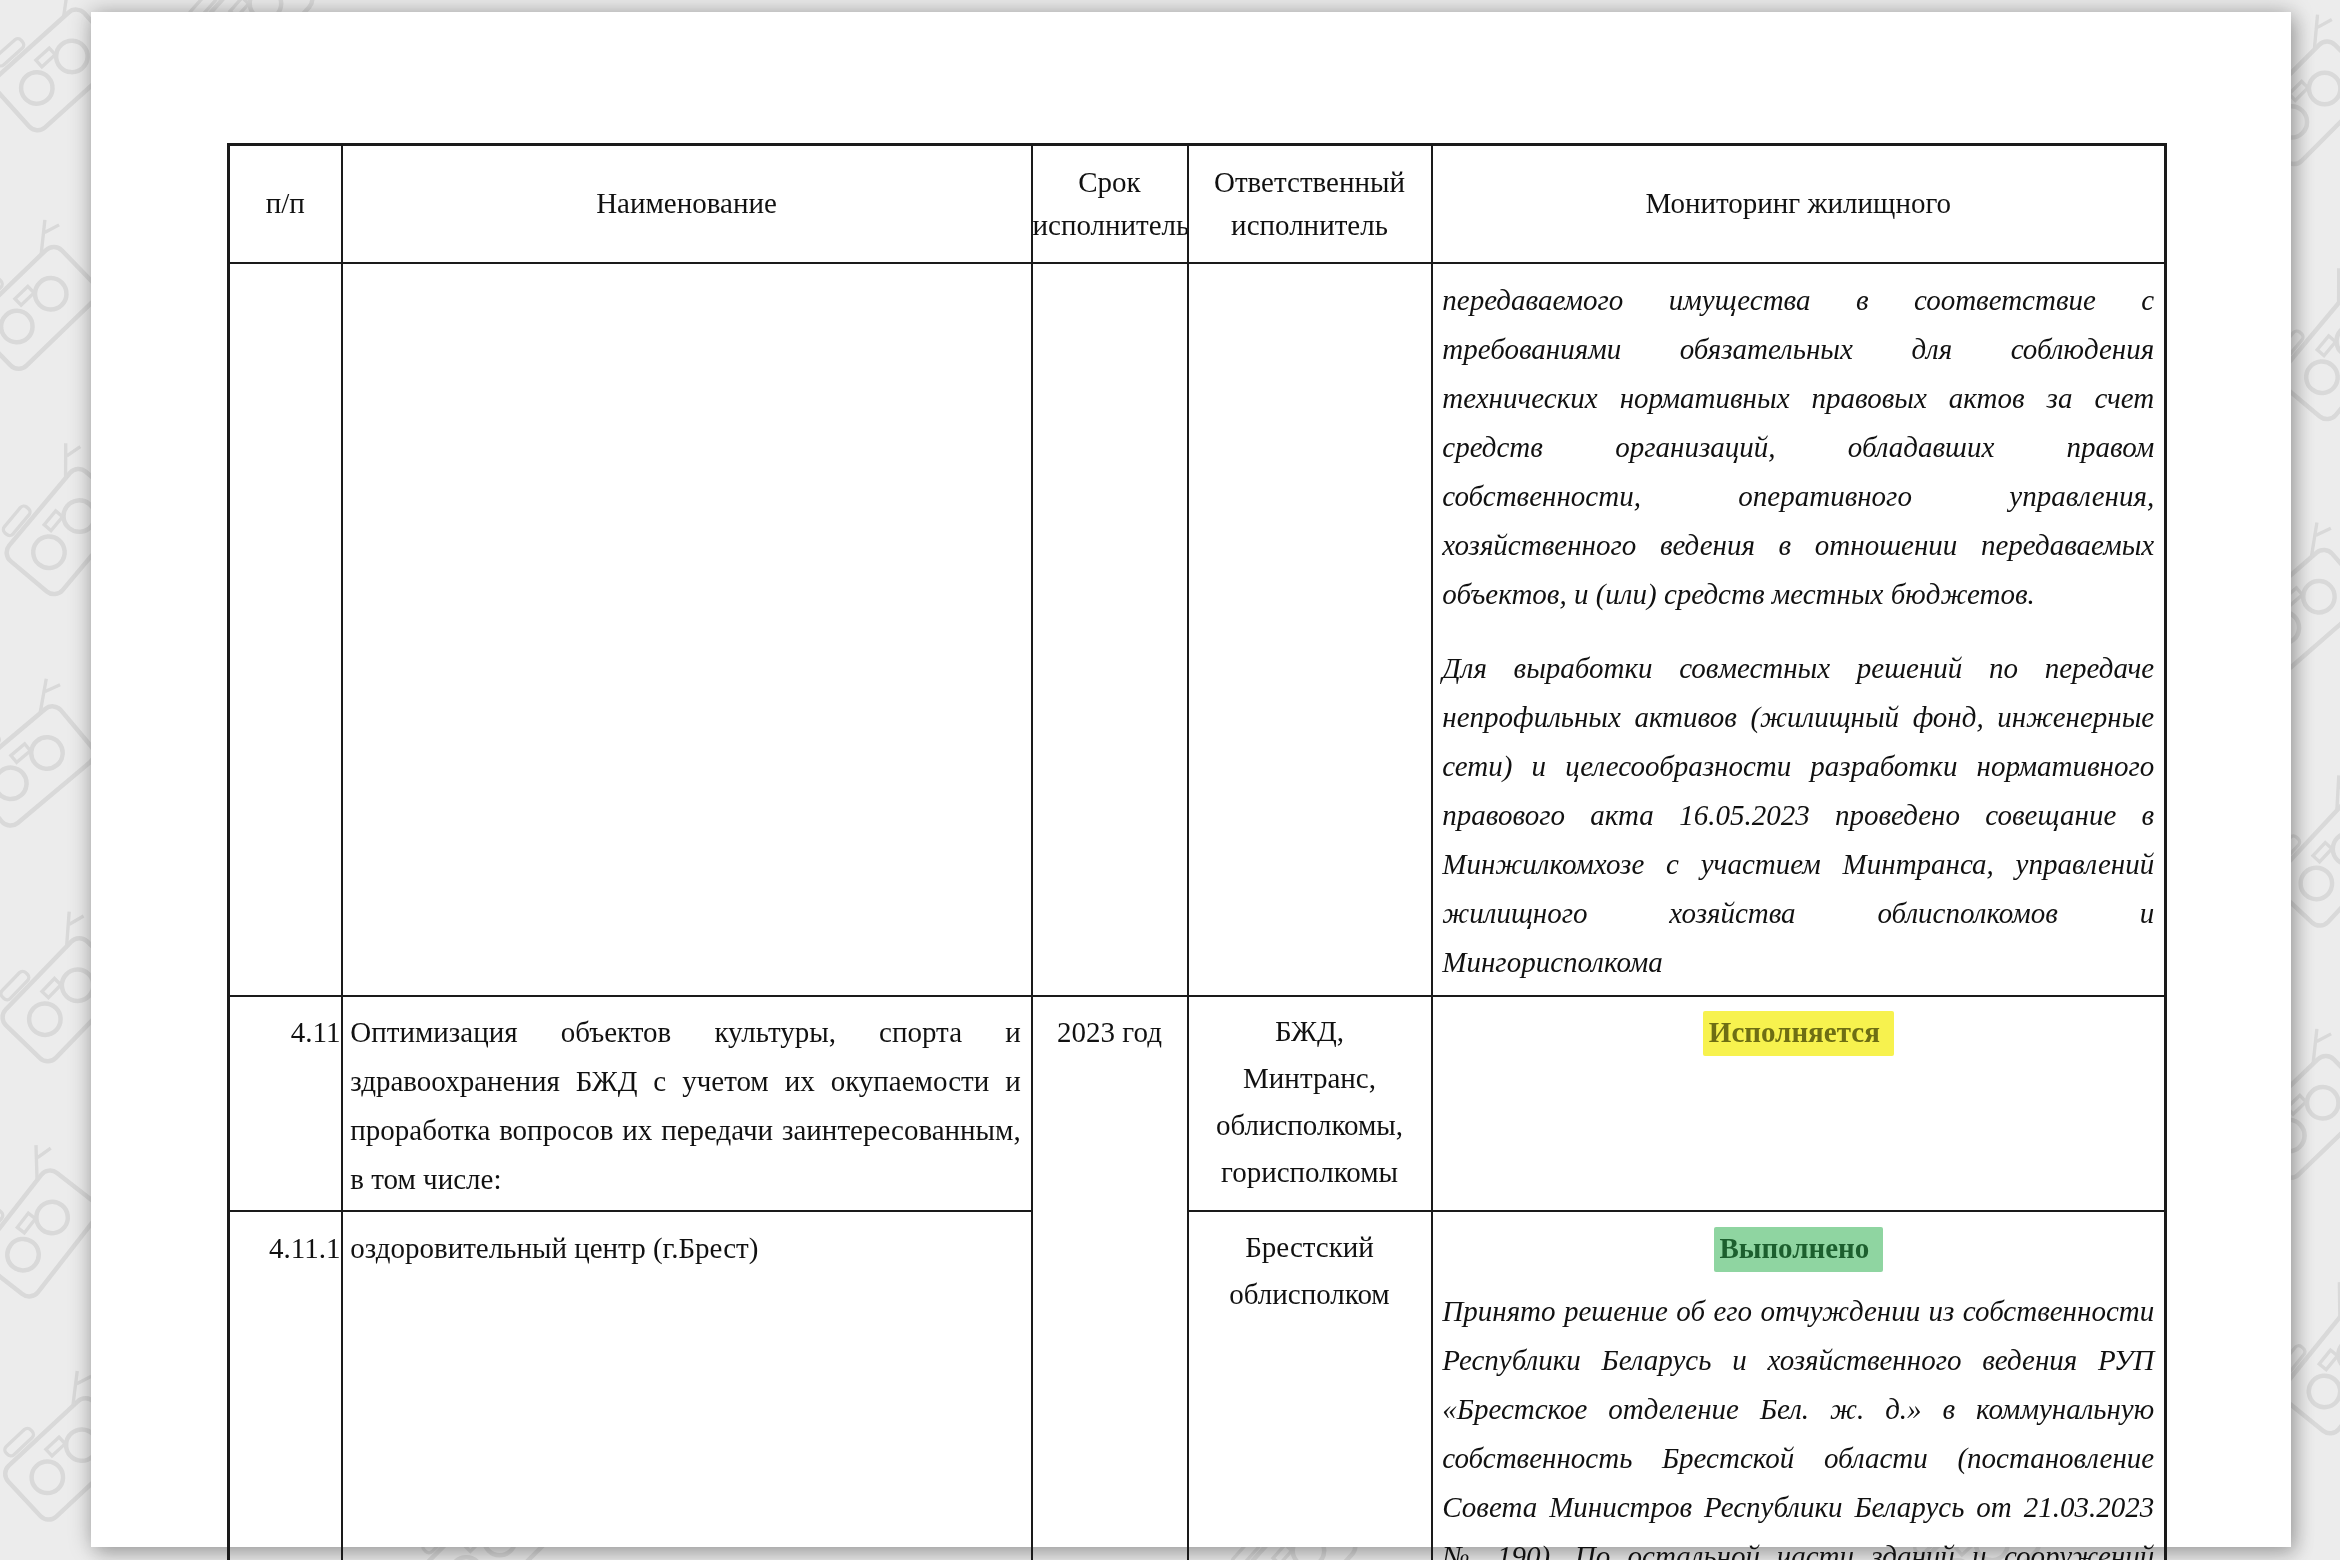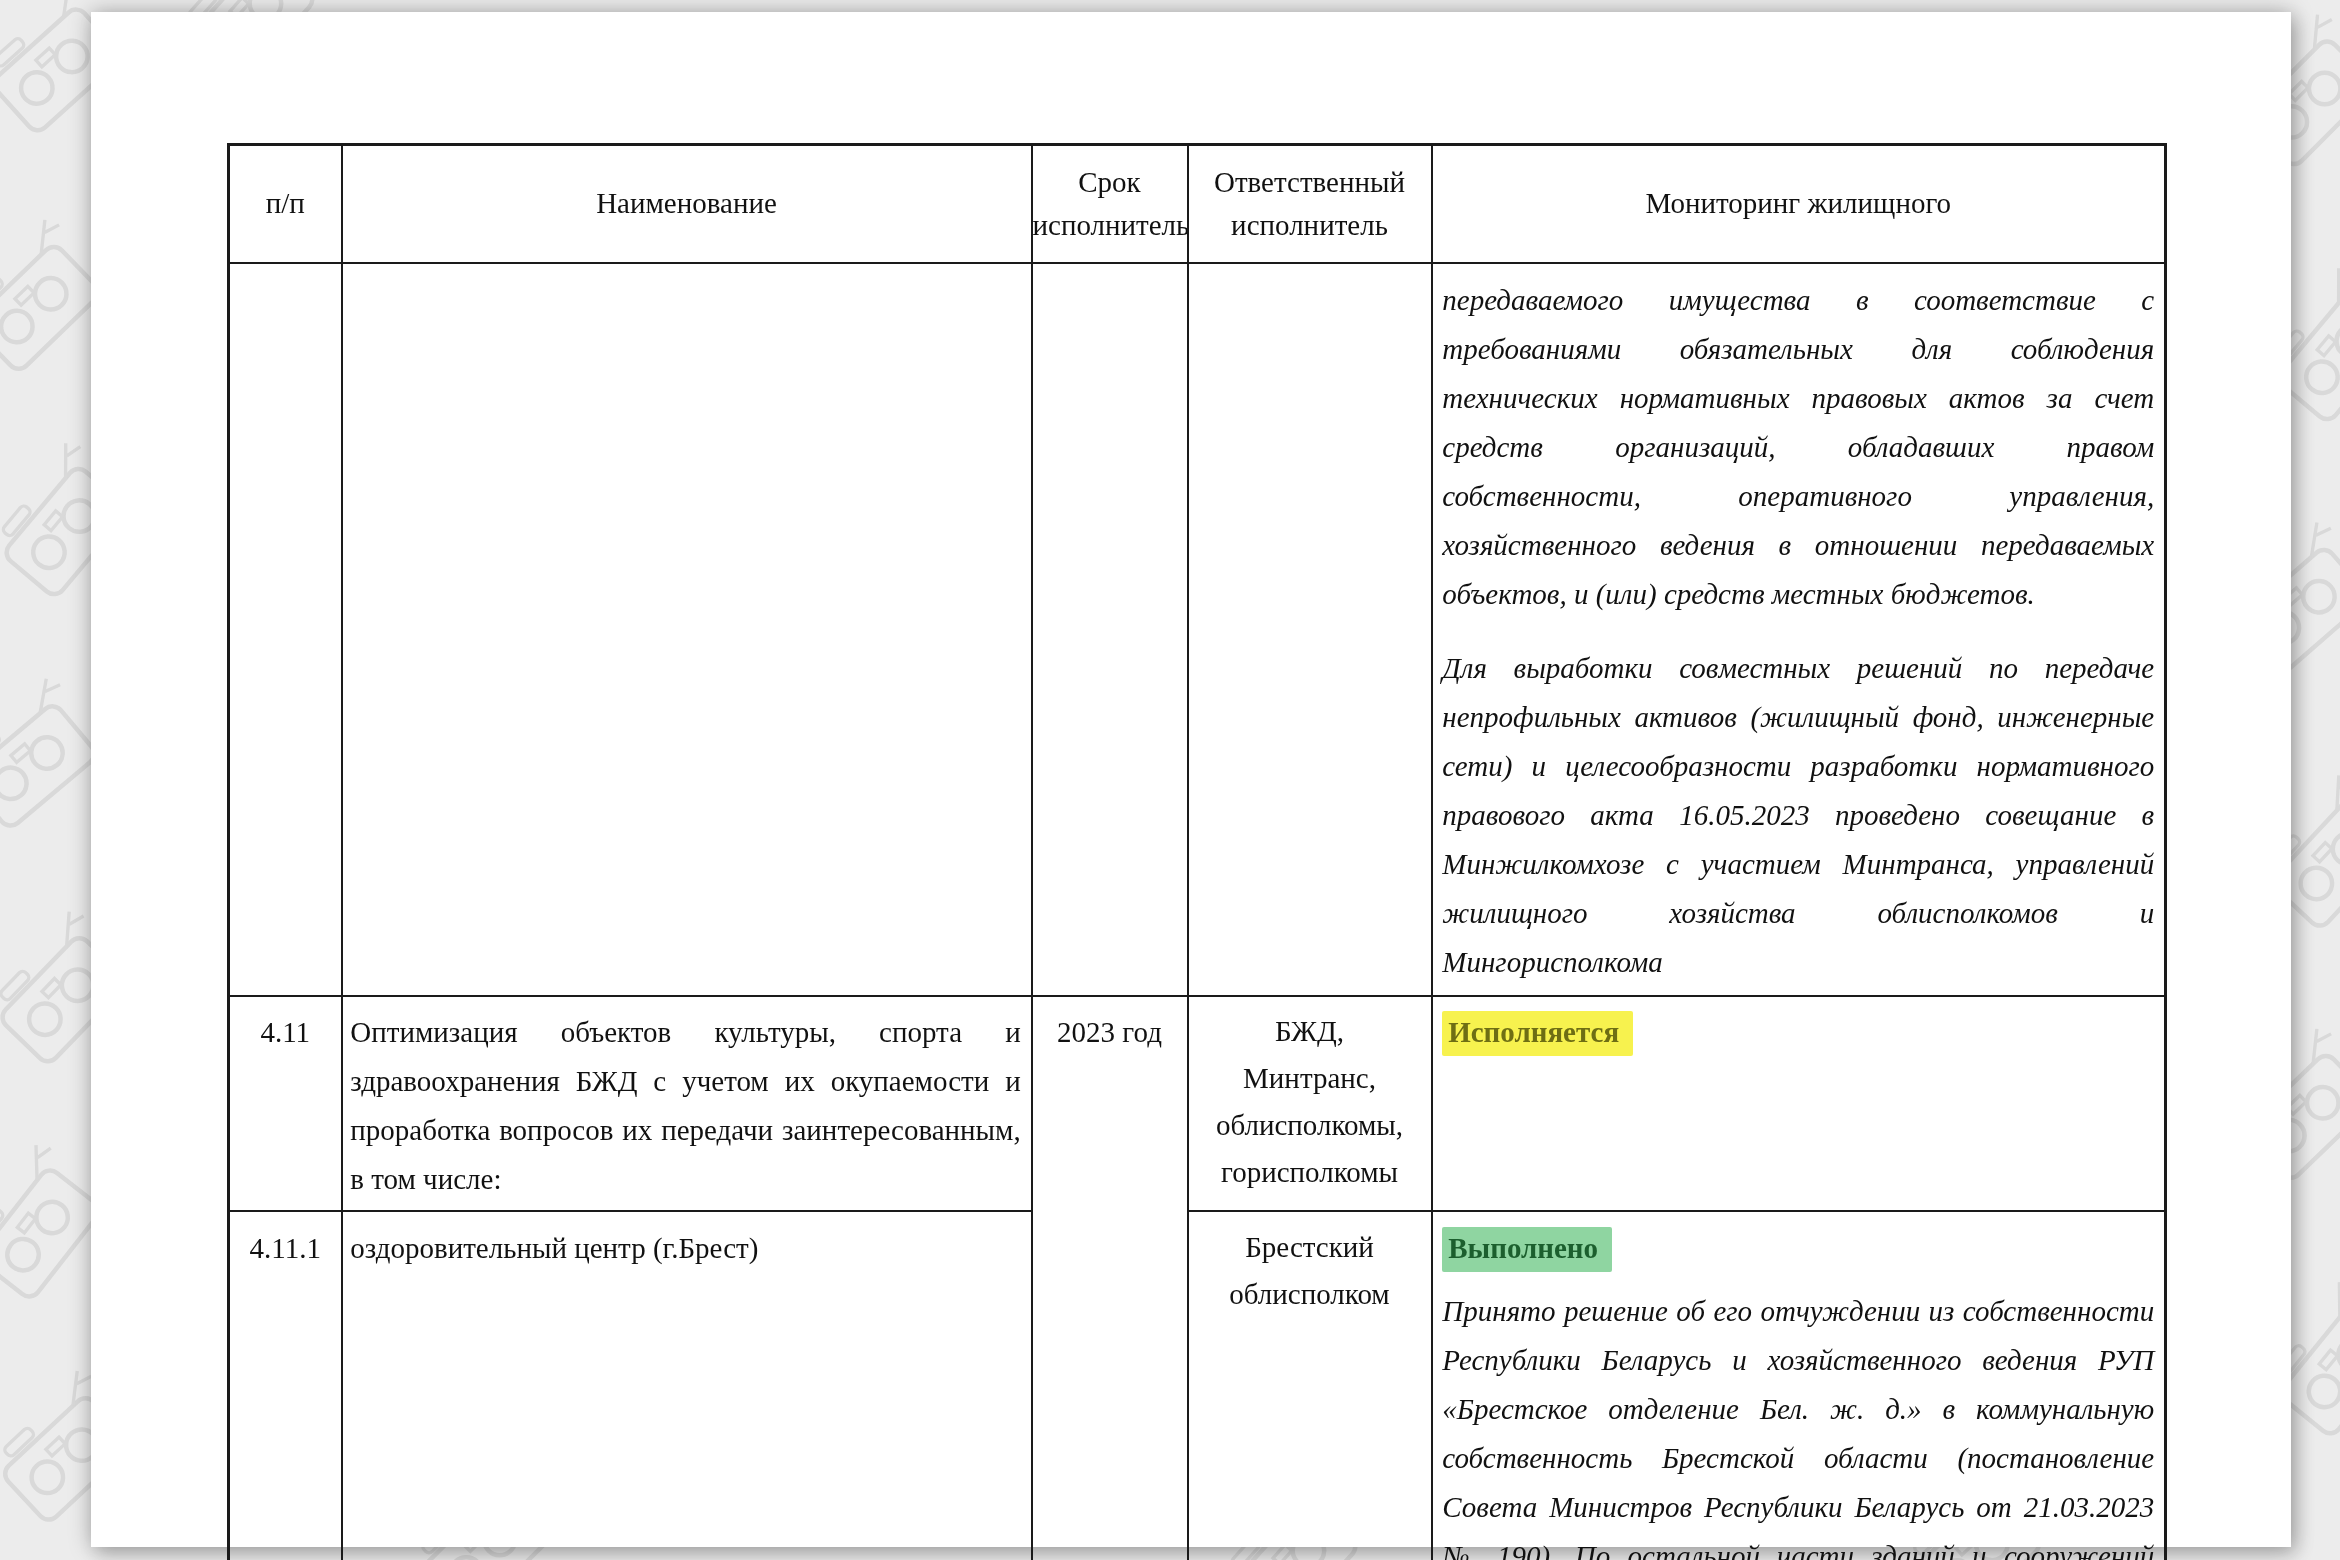--- a/index.html
+++ b/index.html
@@ -53,38 +53,38 @@
     font-weight:normal;
     overflow:hidden;
   }
   table.doc{border:3.9px solid var(--line);}
   th{
     vertical-align:middle !important;
     text-align:center;
     white-space:pre-line;
     line-height:43px;
   }
-  .c-num{text-align:center;padding-top:11.7px;}
+  .c-num{text-align:right;padding-top:11.7px;}
   .c-name{padding:11.7px 9.8px 5.9px 7.8px;text-align:justify;}
   .c-name.plain{text-align:left;}
   .c-term{text-align:center;padding-top:11.7px;white-space:pre-line;}
   .c-exec{text-align:center;padding:11.7px 5.9px 5.9px 5.9px;white-space:pre-line;line-height:47px;}
   .c-mon{padding:11.7px 9.8px 7.8px 9.8px;text-align:justify;}
   .c-mon p{margin:0 0 25px 0;text-align:justify;font-style:italic;}
   .c-mon p:last-child{margin-bottom:0;}
   .badge{
     display:inline-block;
     font-weight:bold;
     padding:0 13.7px 2px 5.9px;
     line-height:43px;
     border-radius:2px;
   }
   .badge.yellow{background:var(--hl_yellow);color:var(--hl_yellow_text);}
   .badge.green{background:var(--hl_green);color:var(--hl_green_text);}
-  .status-line{margin-bottom:13.7px;text-align:left;}
+  .status-line{margin-bottom:13.7px;text-align:center;}
 </style>
 </head>
 <body>
 
 <svg width="0" height="0" style="position:absolute">
   <defs>
     <g id="gadget">
       <rect x="8" y="22" width="104" height="62" rx="10" fill="none" stroke="currentColor" stroke-width="4"></rect>
       <circle cx="36" cy="53" r="14" fill="none" stroke="currentColor" stroke-width="4"></circle>
       <circle cx="78" cy="53" r="14" fill="none" stroke="currentColor" stroke-width="4"></circle>

